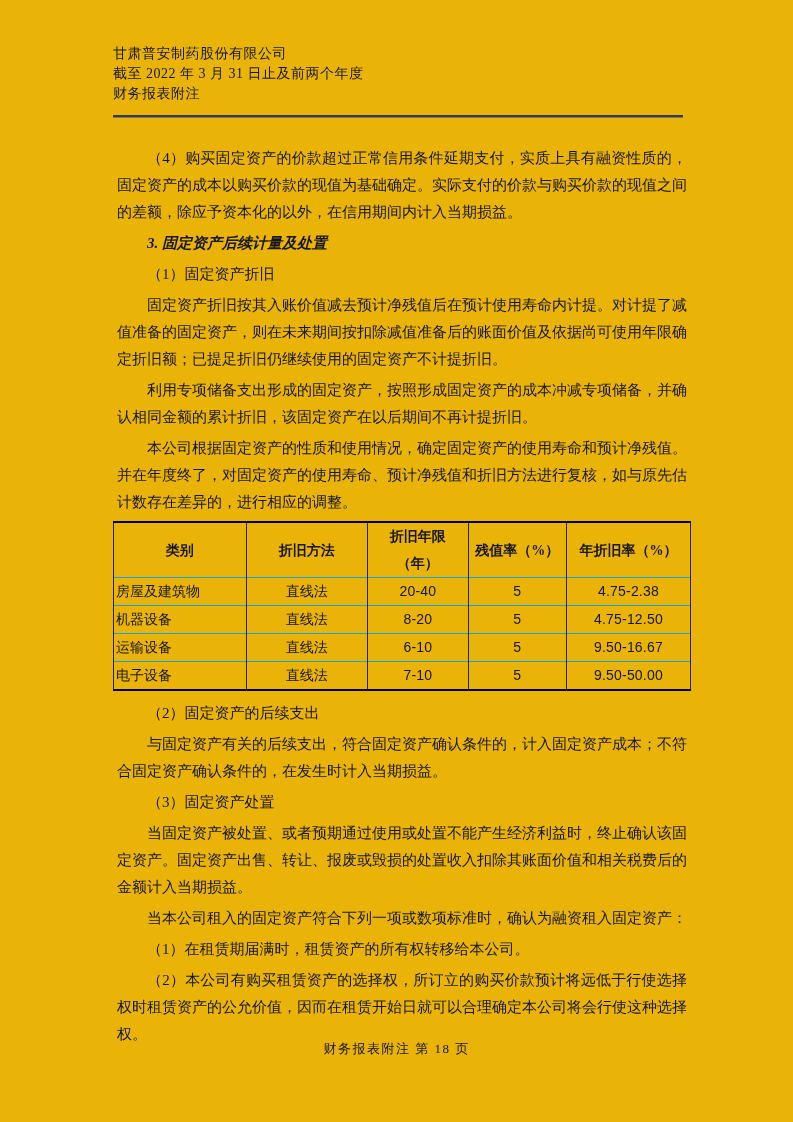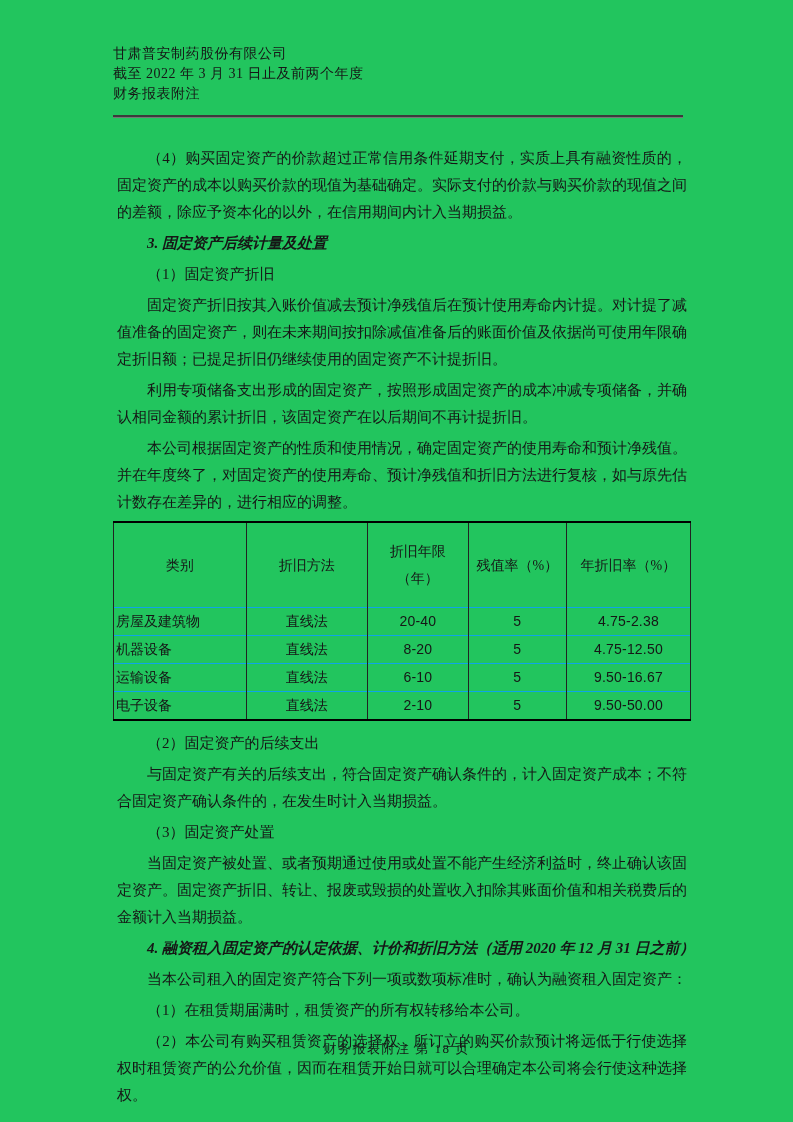--- a/index.html
+++ b/index.html
@@ -1,21 +1,21 @@
 <!DOCTYPE html>
 <html><head>
 <meta charset="utf-8">
 <style>
   html,body{margin:0;padding:0;}
   body{
     width:793px;height:1122px;background:#fdfdfd;
     font-family:"Liberation Serif","DejaVu Serif",serif;color:#161616;
   }
   .page{
-    position:relative;width:793px;height:1122px;background:#22c55e;overflow:hidden;
+    position:relative;width:793px;height:1122px;background:#eab308;overflow:hidden;
   }
   .doc-header{
     position:absolute;left:113px;top:44px;width:580px;
     font-size:14px;line-height:20px;letter-spacing:.5px;
   }
   .doc-header div{white-space:nowrap;}
   .header-rule{
     position:absolute;left:113px;top:115px;width:570px;height:3px;
     background:#3b3b3b;border-bottom:1px solid #777;box-sizing:border-box;
   }
@@ -25,21 +25,21 @@
   }
   .para,.subhead,.bold-head{margin:4px;text-indent:2em;}
   .bold-head{font-weight:bold;font-style:italic;}
   .nowrap{white-space:nowrap;}
   table.depr{
     width:100%;border-collapse:collapse;margin:5px 0 9px 0;
     border-top:2.5px solid #000;border-bottom:2.5px solid #000;
     text-align:center;
   }
   table.depr th{
-    font-weight:normal;font-size:14px;height:27px;padding:15px 2px;
+    font-weight:bold;font-size:14px;height:27px;padding:0 2px;
     border-left:1px solid #222;
   }
   table.depr td{
     font-size:14px;height:22.5px;padding:0 2px;
     border-left:1px solid #222;border-top:1px solid #0ea5e9;
   }
   table.depr th:last-child, table.depr td:last-child{border-right:1px solid #222;}
   td.cat{text-align:left;padding-left:9px;}
   td.num{font-family:Liberation Sans, sans-serif;font-size:13px;letter-spacing:.2px;}
   .doc-footer{
@@ -103,32 +103,31 @@
         <tr>
           <td class="cat">运输设备</td>
           <td>直线法</td>
           <td class="num">6-10</td>
           <td class="num">5</td>
           <td class="num">9.50-16.67</td>
         </tr>
         <tr>
           <td class="cat">电子设备</td>
           <td>直线法</td>
-          <td class="num">2-10</td>
+          <td class="num">7-10</td>
           <td class="num">5</td>
           <td class="num">9.50-50.00</td>
         </tr>
       </tbody>
     </table>
 
     <p class="subhead">（2）固定资产的后续支出</p>
     <p class="para">与固定资产有关的后续支出，符合固定资产确认条件的，计入固定资产成本；不符合固定资产确认条件的，在发生时计入当期损益。</p>
     <p class="subhead">（3）固定资产处置</p>
-    <p class="para">当固定资产被处置、或者预期通过使用或处置不能产生经济利益时，终止确认该固定资产。固定资产折旧、转让、报废或毁损的处置收入扣除其账面价值和相关税费后的金额计入当期损益。</p>
-    <p class="bold-head nowrap">4. 融资租入固定资产的认定依据、计价和折旧方法（适用 2020 年 12 月 31 日之前）</p>
+    <p class="para">当固定资产被处置、或者预期通过使用或处置不能产生经济利益时，终止确认该固定资产。固定资产出售、转让、报废或毁损的处置收入扣除其账面价值和相关税费后的金额计入当期损益。</p>
     <p class="para">当本公司租入的固定资产符合下列一项或数项标准时，确认为融资租入固定资产：</p>
     <p class="para">（1）在租赁期届满时，租赁资产的所有权转移给本公司。</p>
     <p class="para">（2）本公司有购买租赁资产的选择权，所订立的购买价款预计将远低于行使选择权时租赁资产的公允价值，因而在租赁开始日就可以合理确定本公司将会行使这种选择权。</p>
   </main>
 
   <footer class="doc-footer">
     <span>财务报表附注 第 18 页</span>
   </footer>
 
 </div>

